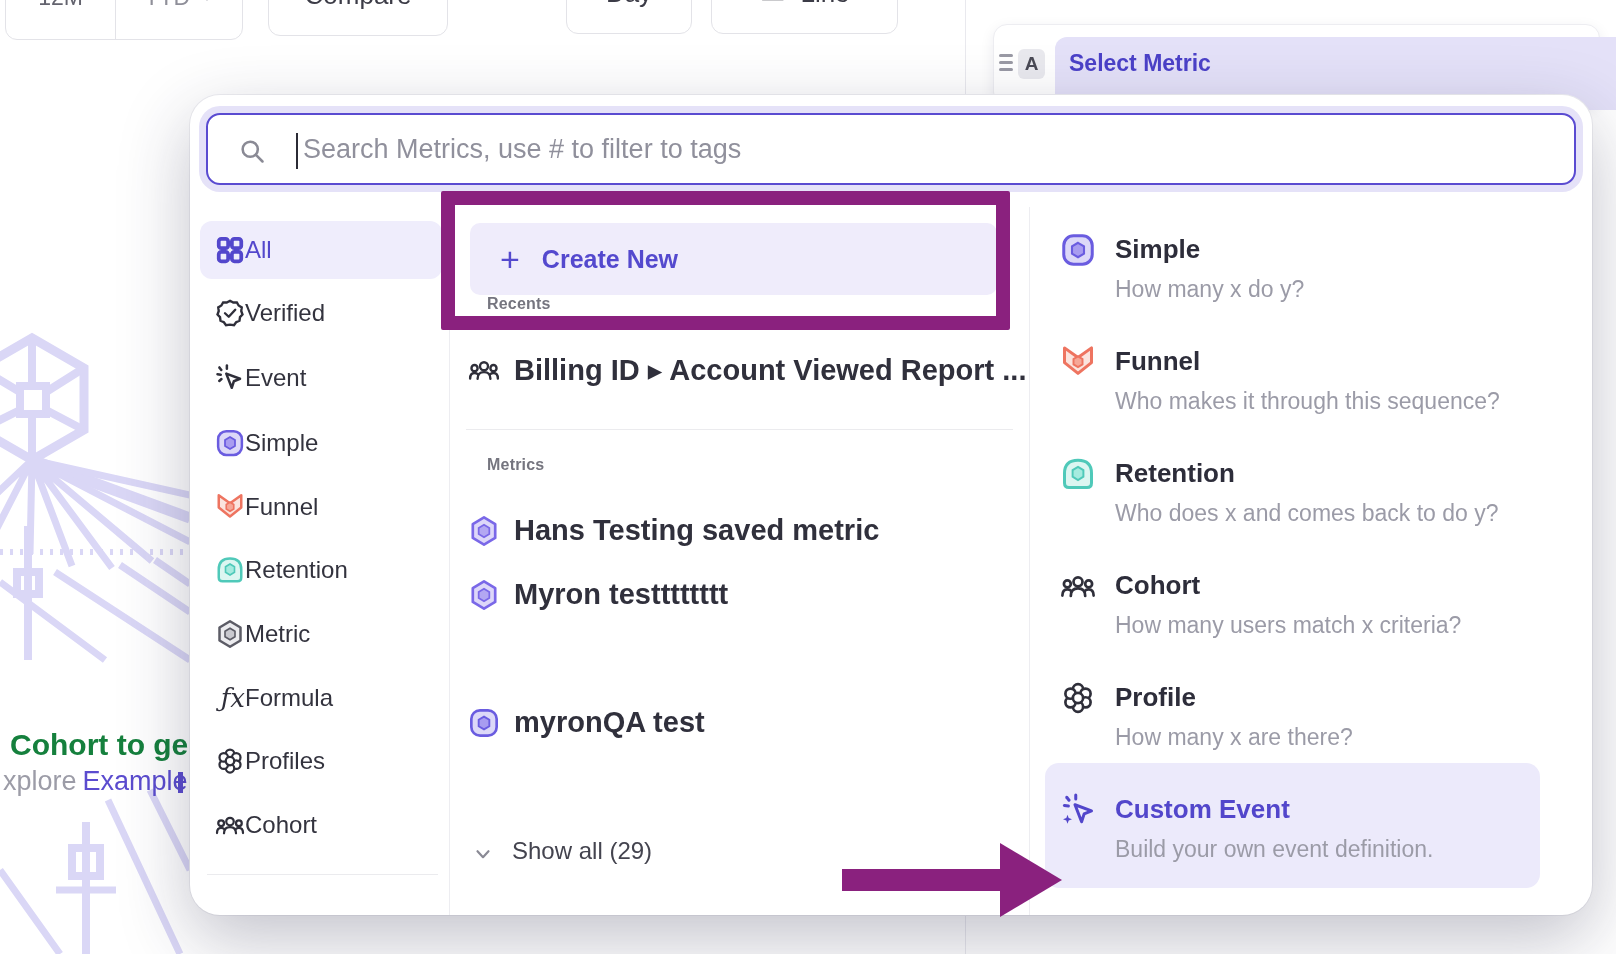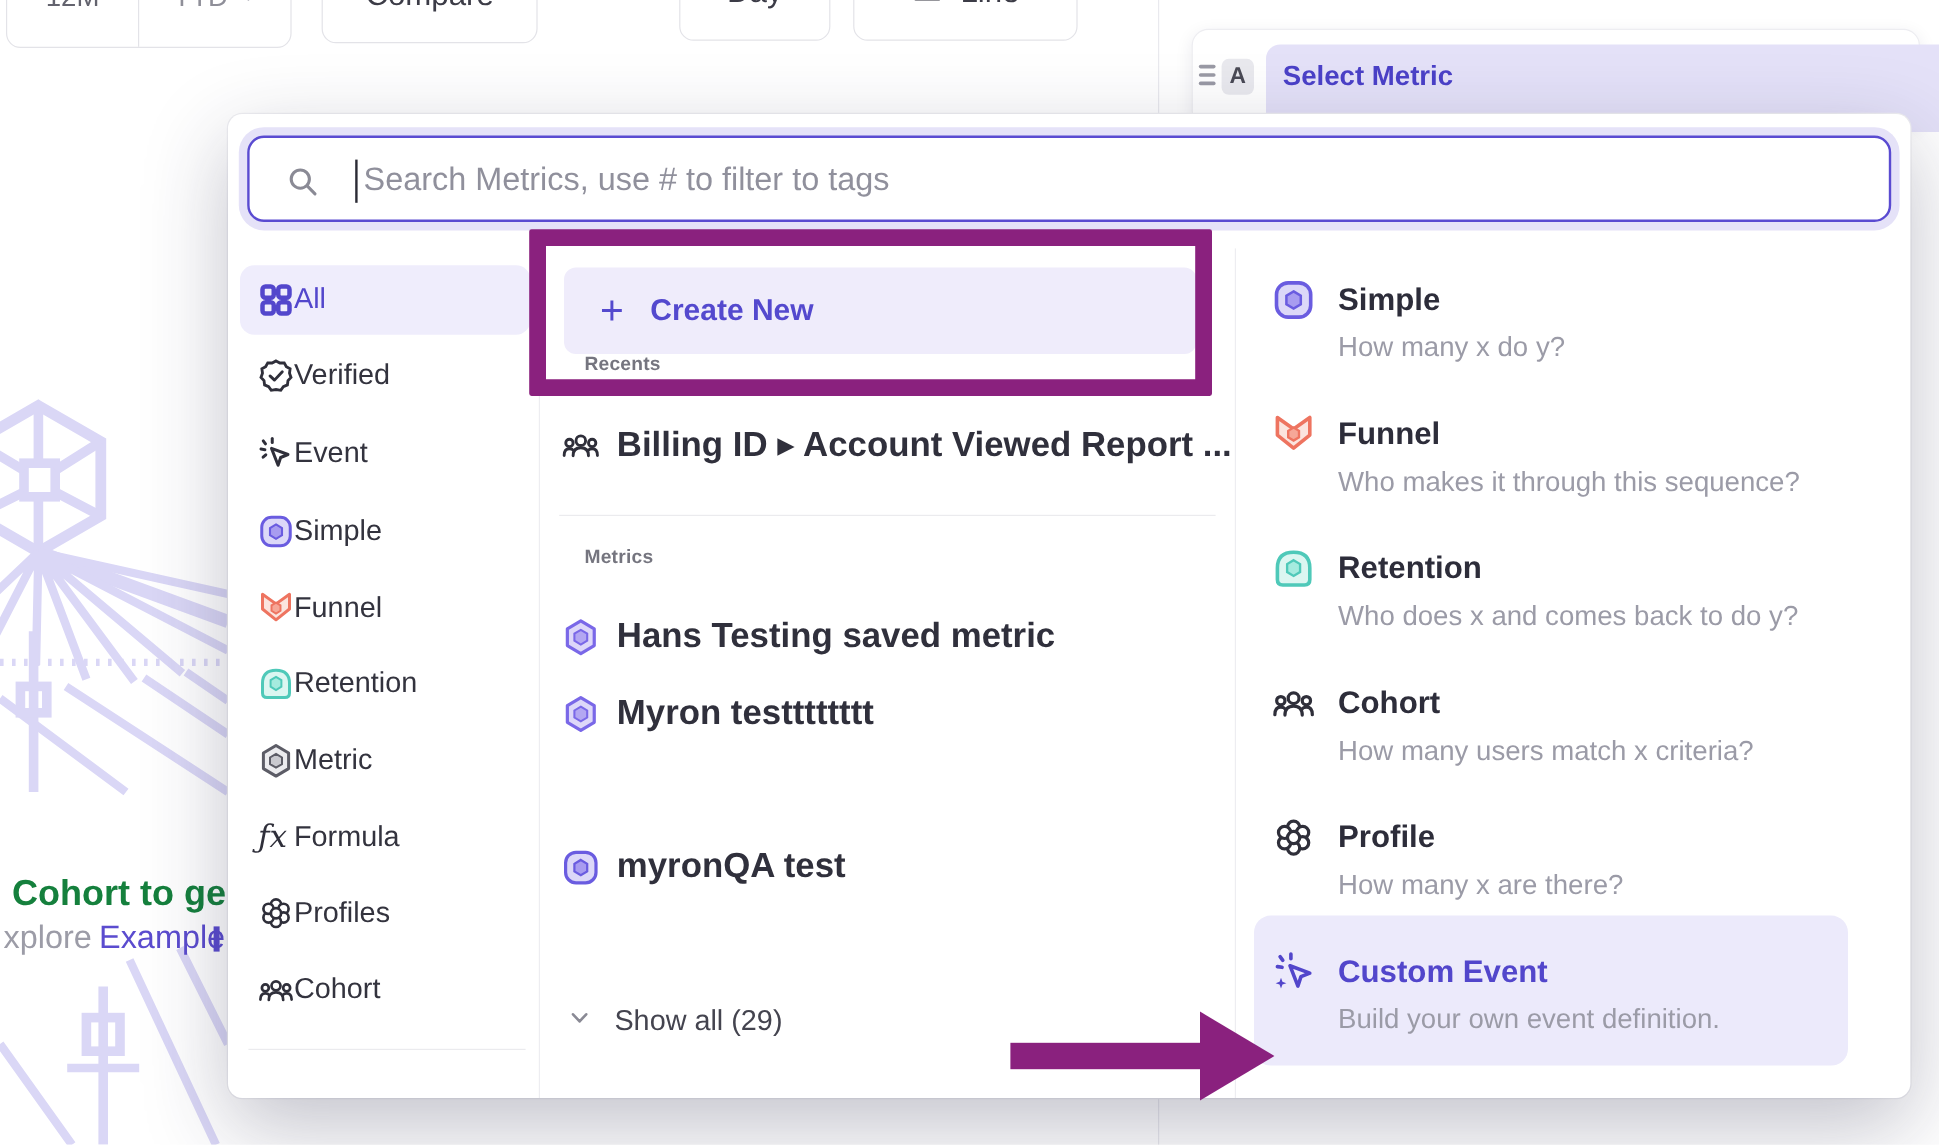--- a/index.html
+++ b/index.html
@@ -28,21 +28,21 @@
   
   .mb-card{left:993px;top:24px;width:605px;height:80px;background:#fff;border:1px solid #ededf1;
            border-radius:14px;box-shadow:0 4px 14px rgba(30,30,60,.08);}
   .drag-dots{left:999px;top:54px;width:14px;}
   .drag-dots div{height:2.5px;background:#9a9aa5;margin-bottom:4.5px;border-radius:2px;}
   .series-badge{left:1018px;top:49px;width:27px;height:30px;background:#e9e9ee;border-radius:6px;
                 display:flex;align-items:center;justify-content:center;font-size:19px;font-weight:700;color:#4a4a55;}
   .select-pill{left:1055px;top:37px;width:639px;height:73px;background:#e4e1f8;border-radius:12px;}
   .select-pill span{position:absolute;left:14px;top:13px;font-size:23px;font-weight:600;color:#4b41c8;}
   
-  .modal{left:190px;top:95px;width:1402px;height:820px;background:#fff;border-radius:12px;
+  .modal{left:190px;top:95px;width:1402px;height:820px;background:#fff;border-radius:30px;
          box-shadow:0 24px 70px rgba(35,35,70,.28), 0 0 0 1px #f1f1f4;overflow:hidden;}
   .search-box{left:16px;top:18px;width:1370px;height:72px;box-sizing:border-box;background:#fff;
               border:2.5px solid #5a4bd1;border-radius:14px;box-shadow:0 0 0 7px #e5e2f8;}
   .search-ph{position:absolute;left:95px;top:0;height:100%;display:flex;align-items:center;
              font-size:27px;color:#90909c;}
   .caret{position:absolute;left:88px;top:18px;width:2px;height:36px;background:#2b2b35;}
   
   .cat-row{left:10px;width:242px;height:58px;display:flex;align-items:center;border-radius:12px;
            font-size:24px;font-weight:500;color:#33333e;}
   .cat-row .ic{margin-left:15px;width:30px;height:30px;flex:none;}
@@ -53,21 +53,21 @@
   
   .create-btn{left:280px;top:128px;width:527px;height:72px;background:#efecfb;border-radius:10px;
               display:flex;align-items:center;color:#5449ce;}
   .create-btn .plus{margin-left:30px;font-size:34px;font-weight:400;line-height:1;}
   .create-btn .lb{margin-left:22px;font-size:25px;font-weight:600;text-align:right;}
   .sec-hdr{font-size:16px;font-weight:600;color:#75757f;letter-spacing:.2px;}
   .mid-row{left:278px;display:flex;align-items:center;}
   .mid-row .ic{width:32px;height:32px;flex:none;}
   .mid-row .lb{margin-left:14px;font-size:29px;font-weight:600;color:#30303c;white-space:nowrap;}
   .mid-div{left:276px;top:334px;width:547px;height:1px;background:#ebebee;}
-  .showall{left:282px;top:742px;display:flex;align-items:flex-start;}
+  .showall{left:282px;top:742px;display:flex;align-items:flex-end;}
   .showall .lb{margin-left:18px;font-size:24px;font-weight:500;color:#44444f;}
   
   .type-ic{left:870px;width:36px;height:36px;}
   .type-title{left:925px;font-size:26px;font-weight:600;color:#2d2d3a;white-space:nowrap;}
   .type-desc{left:925px;font-size:23px;color:#9b9ba7;white-space:nowrap;}
   .ce-bg{left:855px;top:668px;width:495px;height:125px;background:#eceafb;border-radius:14px;}
   .ce-title{color:#5246cb !important;}
   
   .anno-rect{left:441px;top:191px;width:569px;height:139px;box-sizing:border-box;
              border:14px solid #8a217e;border-radius:2px;}
@@ -280,21 +280,21 @@
       </svg>
     <span class="lb">Retention</span>
     </div>
   <div class="abs cat-row" style="top:510px">
     <svg class="ic">
         <use href="#i-methex-gray"></use>
       </svg>
     <span class="lb">Metric</span>
     </div>
   <div class="abs cat-row" style="top:574px">
-    <span class="ic" style="font-size:26px;font-style:italic;font-family:'DejaVu Serif',serif;color:#2f2f3a;line-height:30px;text-align:left">ƒx</span>
+    <span class="ic" style="font-size:26px;font-style:italic;font-family:'DejaVu Serif',serif;color:#2f2f3a;line-height:30px;text-align:right">ƒx</span>
     <span class="lb">Formula</span>
     </div>
   <div class="abs cat-row" style="top:637px">
     <svg class="ic" style="color:#2f2f3a">
         <use href="#i-profiles"></use>
       </svg>
     <span class="lb">Profiles</span>
     </div>
   <div class="abs cat-row" style="top:701px">
     <svg class="ic" style="color:#2f2f3a">

